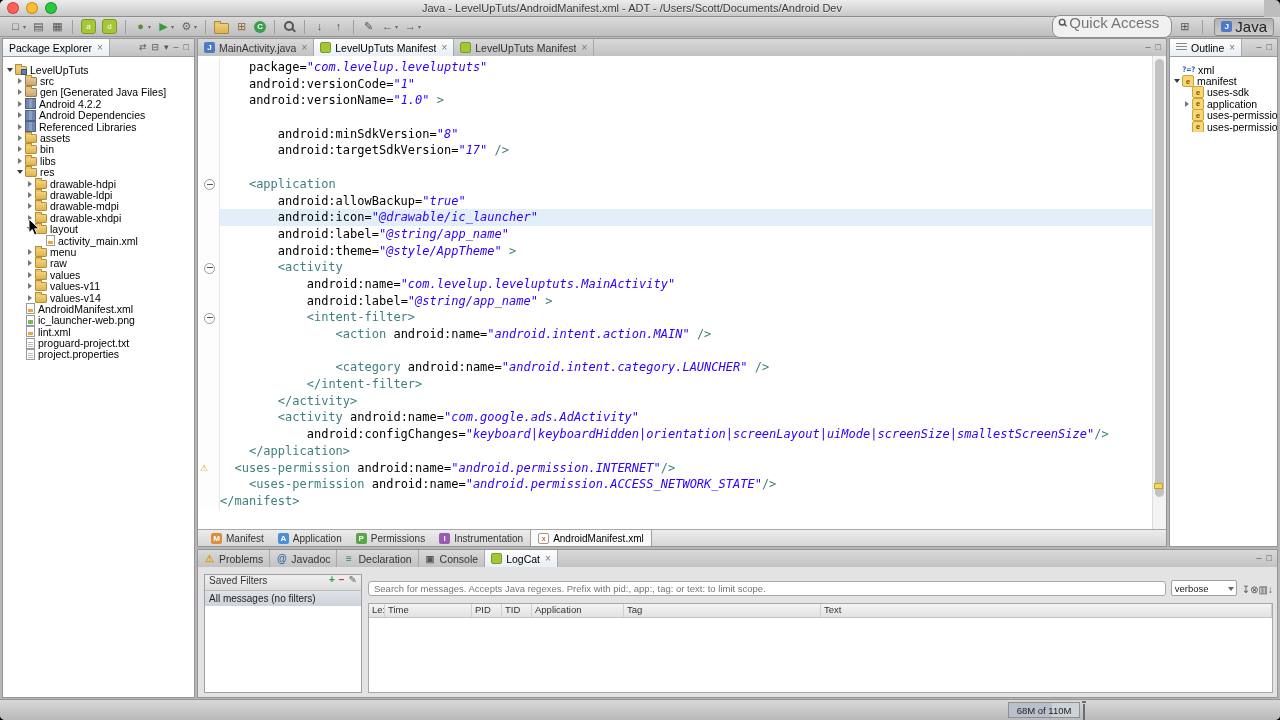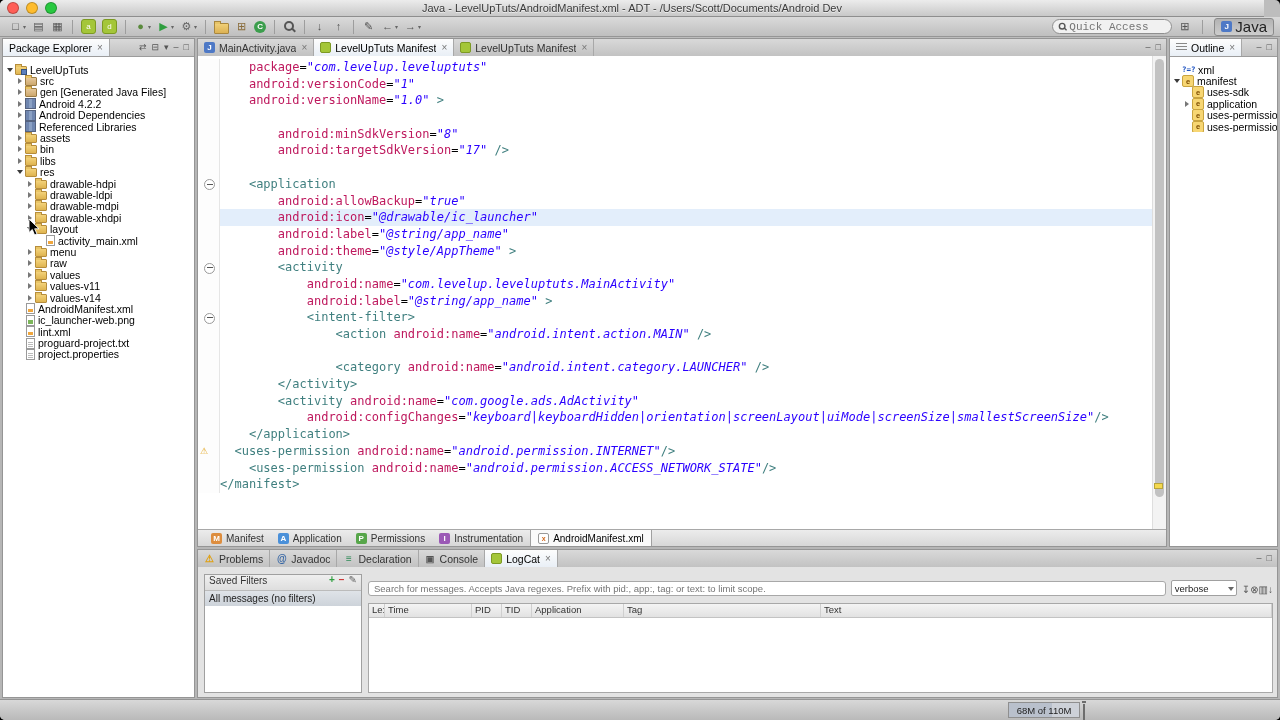--- a/index.html
+++ b/index.html
@@ -28,22 +28,22 @@
   .folder-ic{width:13px;height:9px;background:linear-gradient(#f0cf78,#dcb254);border:1px solid #a9873e;
     border-radius:1px;position:relative;margin-top:3px;}
   .folder-ic::before{content:"";position:absolute;top:-3px;left:-1px;width:5px;height:2px;
     background:#e6c468;border:1px solid #a9873e;border-bottom:none;}
   .badge-green{width:12px;height:12px;border-radius:50%;background:#3c9e4d;color:#fff;
     font-size:8px;font-weight:bold;display:flex;align-items:center;justify-content:center;}
   .mag{width:13px;height:13px;position:relative;}
   .mag::before{content:"";position:absolute;width:6px;height:6px;border:2px solid #555;border-radius:50%;left:1px;top:1px;}
   .mag::after{content:"";position:absolute;width:5px;height:2px;background:#555;transform:rotate(45deg);left:8px;top:9px;}
   #toolbar-right{margin-left:auto;display:flex;align-items:center;gap:6px;}
-  #quick-access{width:96px;height:13px;font-size:11px;border:1px solid #8f8f8f;border-radius:8px;
-    padding:0 6px 0 16px;background:#f1f1f1;color:#333;outline:none;font-family:Liberation Mono, monospace;}
+  #quick-access{width:96px;height:13px;font-size:15px;border:1px solid #8f8f8f;border-radius:8px;
+    padding:0 6px 8px 16px;background:#f1f1f1;color:#333;outline:none;}
   .qa-wrap{position:relative;display:flex;align-items:center;}
   .qa-wrap .mag{position:absolute;left:4px;top:1px;transform:scale(.7);}
   #perspective-btn{display:flex;align-items:center;gap:3px;height:16px;padding:0 6px;
     background:linear-gradient(#b3b3b3,#cdcdcd);border:1px solid #8a8a8a;border-radius:3px;}
   #perspective-btn .tabicon{margin-right:0;}
   #perspective-label{font-size:15px;color:#222;}
   
   #workspace{position:absolute;left:0;top:38px;right:0;bottom:20px;background:#b6b6b6;}
   .panel{position:absolute;background:#fff;border:1px solid #959595;box-sizing:border-box;}
   .view-tabs{height:17px;background:linear-gradient(#d9d9d9,#c2c2c2);border-bottom:1px solid #9c9c9c;
@@ -86,21 +86,21 @@
   .t-file::after{content:"";position:absolute;left:1px;right:1px;top:3px;height:1px;background:#bbb;box-shadow:0 2px 0 #bbb,0 4px 0 #bbb;}
   
   #editor-panel{left:197px;top:0;width:970px;height:509px;background:#fff;}
   #editor-content{position:absolute;left:0;top:17px;right:0;bottom:16px;background:#fff;overflow:hidden;}
   #code-wrap{position:absolute;left:0;top:0;right:13px;bottom:0;padding-top:3px;}
   .code-line{display:flex;height:16.7px;}
   .gutter{width:21px;flex:none;position:relative;display:flex;align-items:center;
     background:#fdfdfd;border-right:1px solid #e6e6e6;}
   .code{flex:1;white-space:pre;font-family:"DejaVu Sans Mono",monospace;font-size:12px;line-height:16.7px;color:#000;overflow:hidden;}
   .code-line.current .code{background:#e3eefb;}
-  .c-tag{color:#3f7f7f}.c-attr{color:#be185d}.c-str{color:#2a00ff;font-style:italic}
+  .c-tag{color:#3f7f7f}.c-attr{color:#000000}.c-str{color:#2a00ff;font-style:italic}
   .fold{width:9px;height:9px;border:1px solid #9a9a9a;border-radius:50%;background:#fff;position:absolute;right:4px;top:3.5px;}
   .fold::before{content:"";position:absolute;left:1.5px;right:1.5px;top:3.5px;height:1px;background:#555;}
   .warn-icon{position:absolute;left:2px;top:3px;font-size:9px;line-height:10px;color:#e2a51e;}
   .warn-icon::before{content:"⚠";}
   #editor-vscroll{position:absolute;right:0;top:0;width:13px;bottom:0;background:#f3f3f3;border-left:1px solid #dedede;}
   #editor-vscroll .thumb{position:absolute;left:2px;right:2px;top:3px;height:438px;background:#c2c2c2;border-radius:5px;}
   #ruler-warn{position:absolute;right:3px;top:427px;width:7px;height:4px;background:#f5d94f;border:1px solid #b8a43a;}
   #form-tabs{position:absolute;left:0;right:0;bottom:0;height:16px;background:linear-gradient(#ececec,#d7d7d7);
     border-top:1px solid #a8a8a8;display:flex;align-items:stretch;padding-left:6px;}
   #form-tabs .tab{border-right:none;padding:0 7px;font-size:10px;}
@@ -520,20 +520,24 @@
             <div class="code-line">
               <span class="gutter"></span>
               <span class="code"></span>
             </div>
             <div class="code-line">
               <span class="gutter"></span>
               <span class="code">                <span class="c-tag">&lt;category</span> <span class="c-attr">android:name</span>=<span class="c-str">"android.intent.category.LAUNCHER"</span> <span class="c-tag">/&gt;</span></span>
             </div>
             <div class="code-line">
               <span class="gutter"></span>
+              <span class="code">            <span class="c-tag">&lt;/intent-filter</span><span class="c-tag">&gt;</span></span>
+            </div>
+            <div class="code-line">
+              <span class="gutter"></span>
               <span class="code">        <span class="c-tag">&lt;/activity</span><span class="c-tag">&gt;</span></span>
             </div>
             <div class="code-line">
               <span class="gutter"></span>
               <span class="code">        <span class="c-tag">&lt;activity</span> <span class="c-attr">android:name</span>=<span class="c-str">"com.google.ads.AdActivity"</span></span>
             </div>
             <div class="code-line">
               <span class="gutter"></span>
               <span class="code">            <span class="c-attr">android:configChanges</span>=<span class="c-str">"keyboard|keyboardHidden|orientation|screenLayout|uiMode|screenSize|smallestScreenSize"</span><span class="c-tag">/&gt;</span></span>
             </div>

